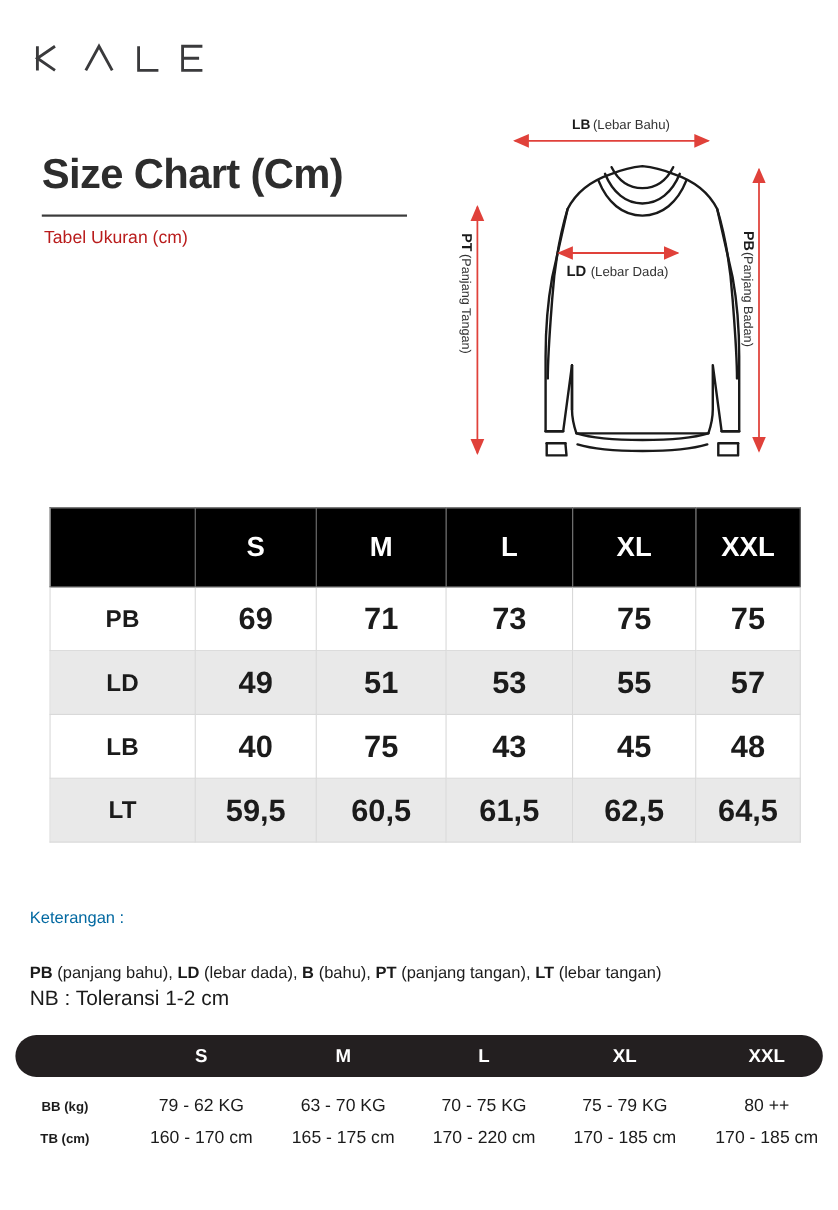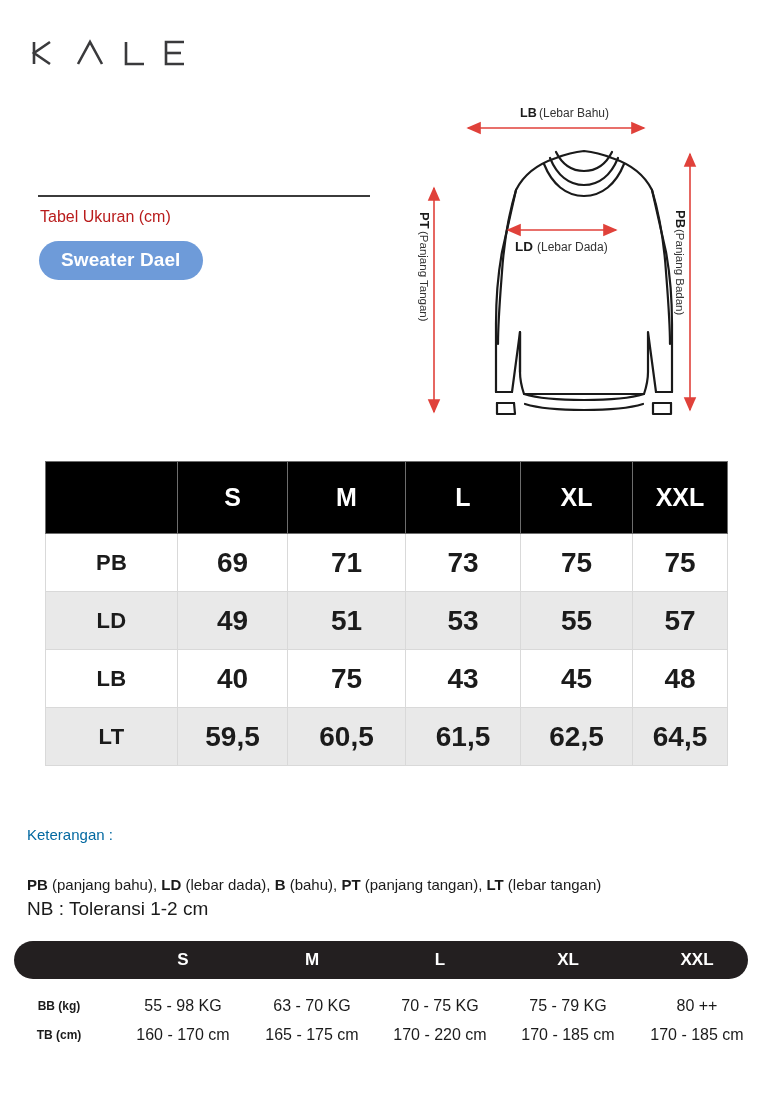--- a/index.html
+++ b/index.html
@@ -174,23 +174,23 @@
         <path d="M4 6 L4 28"></path>
         <path d="M20 6 L4 17 L20 28"></path>
         <path d="M48 28 L60 6 L72 28"></path>
         <path d="M96 6 L96 28 L114 28"></path>
         <path d="M154 6 L136 6 L136 28 L154 28"></path>
         <path d="M136 17 L151 17"></path>
       </g>
     </svg>
   </div>
 
+  <div class="title">Size Chart (Cm)</div>
   <div class="title-rule"></div>
   <div class="subtitle">Tabel Ukuran (cm)</div>
-  <div class="badge">Sweater Dael</div>
 
   <div class="diagram">
     <svg width="364" height="342" viewBox="0 0 364 342">
       <defs>
         <marker id="ah" markerWidth="9" markerHeight="9" refX="8" refY="4.5" orient="auto">
           <path d="M0,0.6 L9,4.5 L0,8.4 z" fill="#e0413a"></path>
         </marker>
         <marker id="ahs" markerWidth="9" markerHeight="9" refX="1" refY="4.5" orient="auto">
           <path d="M9,0.6 L0,4.5 L9,8.4 z" fill="#e0413a"></path>
         </marker>
@@ -350,21 +350,21 @@
         <col style="width:118px">
           <col style="width:130px">
           <col style="width:128px">
         <col style="width:128px">
           <col style="width:128px">
           <col style="width:130px">
       </colgroup>
       <tbody>
           <tr class="bottom-body">
         <td class="blabel">BB (kg)</td>
-        <td>55 - 98 KG</td>
+        <td>79 - 62 KG</td>
         <td>63 - 70 KG</td>
         <td>70 - 75 KG</td>
         <td>75 - 79 KG</td>
         <td>80 ++</td>
       </tr>
       <tr class="bottom-body">
         <td class="blabel">TB (cm)</td>
         <td>160 - 170 cm</td>
         <td>165 - 175 cm</td>
         <td>170 - 220 cm</td>

